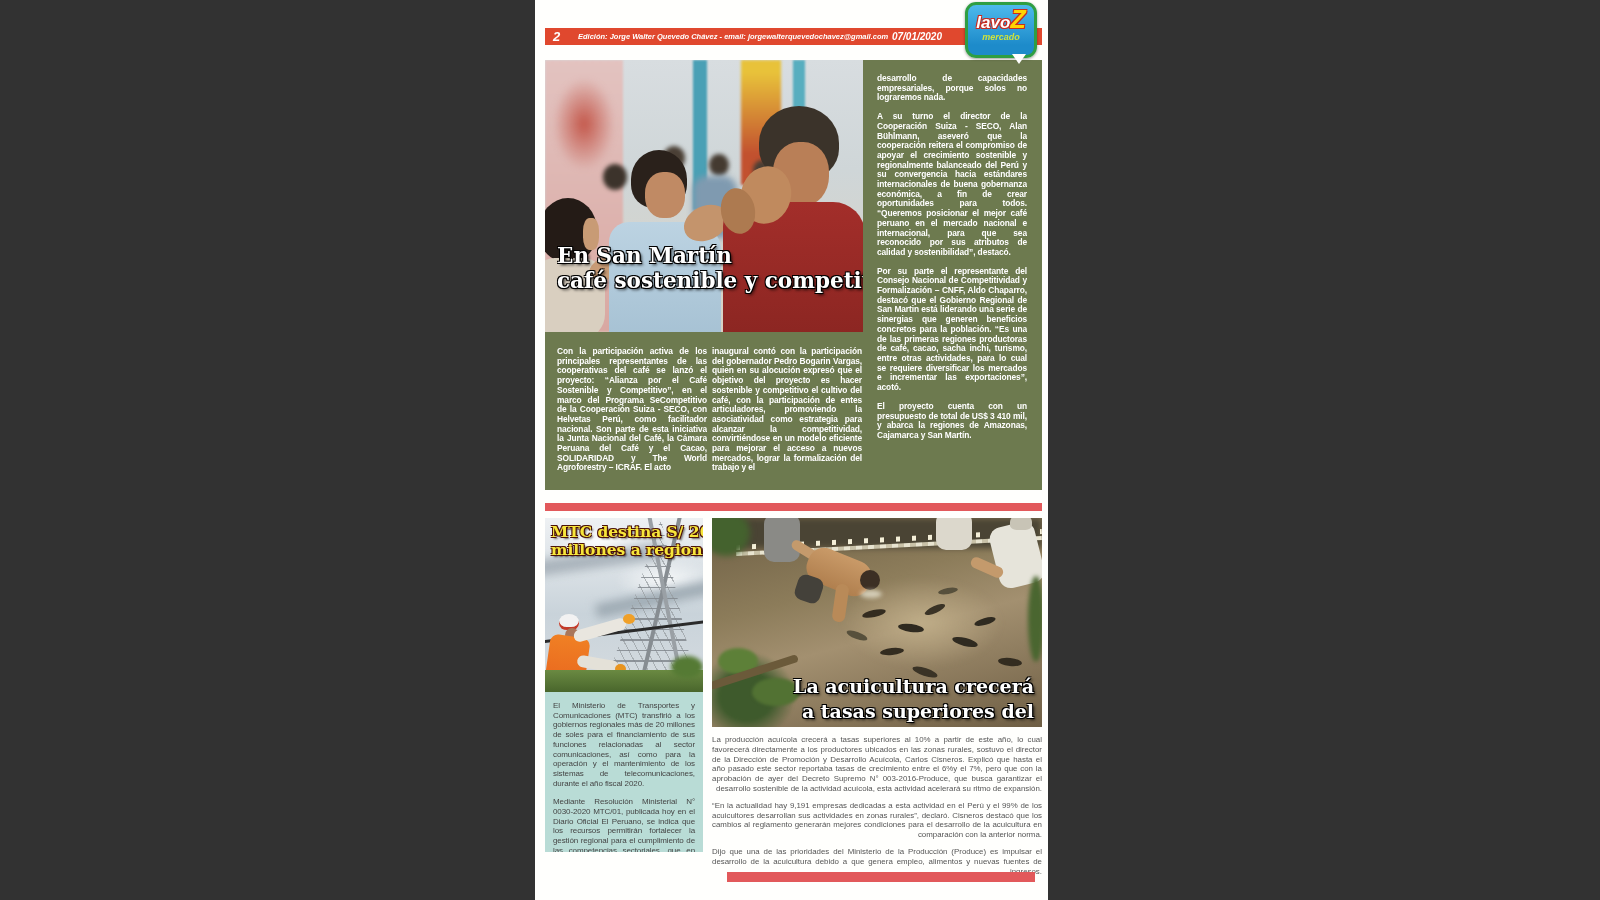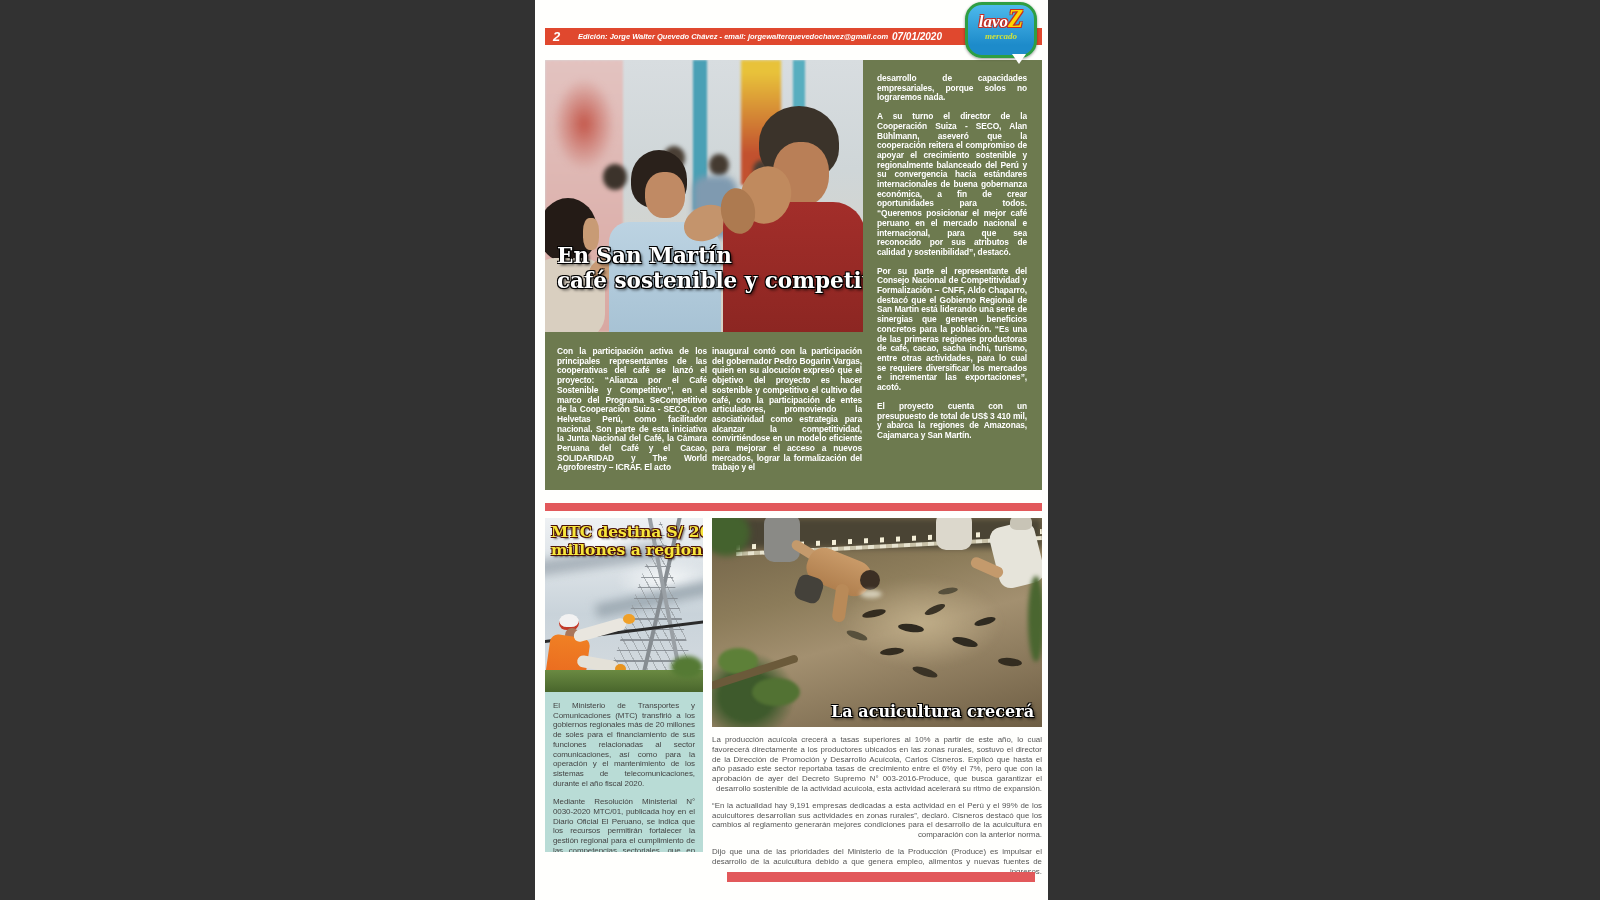--- a/index.html
+++ b/index.html
@@ -8,23 +8,23 @@
   .page{position:absolute;left:535px;top:0;width:513px;height:900px;background:#fffffd;}
 
   
   .masthead{position:absolute;left:10px;top:28px;width:497px;height:17px;background:#e0482e;
             display:flex;align-items:center;}
   .page-num{color:#fff;font-size:13px;font-weight:bold;font-style:italic;margin-left:8px;line-height:17px;}
   .edition{flex:1;text-align:center;color:#fff;font-size:7.5px;font-style:italic;font-weight:bold;
            padding-left:14px;white-space:nowrap;overflow:hidden;}
   .mh-date{color:#fff;font-size:10px;font-weight:bold;font-style:italic;margin-right:100px;white-space:nowrap;}
 
-  .logo{position:absolute;left:430px;top:2px;width:66px;height:50px;border-radius:17px;
+  .logo{position:absolute;left:430px;top:2px;width:66px;height:50px;border-radius:11px;
         background:linear-gradient(180deg,#4db9ec 0%,#1d8bca 80%);border:3px solid #2f9e43;
-        box-shadow:0 1px 3px rgba(0,0,0,.4);z-index:5;font-family:Liberation Serif, serif;}
+        box-shadow:0 1px 3px rgba(0,0,0,.4);z-index:5;}
   .logo-main{text-align:center;font-weight:bold;font-style:italic;color:#fff;font-size:17px;line-height:22px;
              margin-top:3px;text-shadow:1px 1px 0 #c62c22,-1px -1px 0 #c62c22,1px -1px 0 #c62c22,-1px 1px 0 #c62c22;}
   .logo-z{color:#ffd400;font-size:25px;}
   .logo-sub{text-align:center;color:#cfe23c;font-size:9px;font-weight:bold;font-style:italic;margin-top:-2px;}
   .logo-tail{position:absolute;right:8px;bottom:-9px;width:0;height:0;
              border-left:7px solid transparent;border-right:7px solid transparent;border-top:10px solid #fff;}
 
   
   .art1{position:absolute;left:10px;top:60px;width:497px;height:430px;background:#6d7a4f;}
   .art1-photo{position:absolute;left:0;top:0;width:318px;height:272px;overflow:hidden;
@@ -49,21 +49,21 @@
              font-weight:bold;font-size:15.5px;line-height:18px;white-space:nowrap;
              text-shadow:-1px -1px 0 #4a1208,1px -1px 0 #4a1208,-1px 1px 0 #4a1208,1px 1px 0 #4a1208,2px 2px 2px rgba(0,0,0,.6);}
   .mtc-box{position:absolute;left:10px;top:692px;width:158px;height:160px;background:#b9dcd6;overflow:hidden;}
   .mtc-text{margin:9px 8px;color:#454545;font-size:8px;line-height:9.7px;letter-spacing:-.1px;text-align:justify;}
   .mtc-text p{margin:0 0 9px 0;}
 
   
   .aqua-photo{position:absolute;left:177px;top:518px;width:330px;height:209px;overflow:hidden;
               background:linear-gradient(165deg,#6e5f45 0%,#8c7c5a 35%,#a39070 55%,#6e5e44 100%);}
   .aqua-title{position:absolute;right:8px;bottom:3px;text-align:right;color:#fff;
-              font-family:"DejaVu Serif",serif;font-weight:bold;font-size:16px;line-height:25px;white-space:nowrap;
+              font-family:"DejaVu Serif",serif;font-weight:bold;font-size:19px;line-height:25px;white-space:nowrap;
               text-shadow:-1px -1px 0 #000,1px -1px 0 #000,-1px 1px 0 #000,1px 1px 0 #000,2px 2px 3px rgba(0,0,0,.8);}
   .aqua-text{position:absolute;left:177px;top:735px;width:330px;color:#555;font-size:7.9px;line-height:9.8px;
              text-align:justify;text-align-last:right;}
   .aqua-text p{margin:0 0 7px 0;}
   .sep2{position:absolute;left:192px;top:872px;width:308px;height:10px;background:#e2595b;}
 
   .rd{border-radius:50%;}
 </style>
 </head>
 <body>
@@ -189,20 +189,21 @@
       <div class="ph rd" style="left:226px;top:70px;width:20px;height:6px;background:#57503c;transform:rotate(-10deg);"></div>
       <div class="ph rd" style="left:148px;top:72px;width:22px;height:8px;background:rgba(240,236,220,.7);filter:blur(2px);"></div>
       <div class="ph" style="left:-14px;top:112px;width:122px;height:110px;background:radial-gradient(closest-side at 40% 60%,#3e5a2c 55%,rgba(62,90,44,0));filter:blur(1px);"></div>
       <div class="ph rd" style="left:6px;top:130px;width:40px;height:26px;background:#5d8038;filter:blur(1.5px);"></div>
       <div class="ph rd" style="left:40px;top:160px;width:48px;height:28px;background:#527233;filter:blur(1.5px);"></div>
       <div class="ph" style="left:-4px;top:150px;width:92px;height:8px;background:#6b5a3a;border-radius:4px;transform:rotate(-18deg);"></div>
       <div class="ph rd" style="left:-10px;top:-8px;width:48px;height:46px;background:#44622e;filter:blur(3px);"></div>
       <div class="ph rd" style="left:316px;top:58px;width:16px;height:86px;background:#4a6630;filter:blur(2px);"></div>
       <div class="aqua-title">
         <div>La acuicultura crecerá</div>
+        <div>a tasas superiores del</div>
       </div>
     </div>
 
     <div class="aqua-text">
       <p>La producción acuícola crecerá a tasas superiores al 10% a partir de este año, lo cual favorecerá directamente a los productores ubicados en las zonas rurales, sostuvo el director de la Dirección de Promoción y Desarrollo Acuícola, Carlos Cisneros. Explicó que hasta el año pasado este sector reportaba tasas de crecimiento entre el 6%y el 7%, pero que con la aprobación de ayer del Decreto Supremo N° 003-2016-Produce, que busca garantizar el desarrollo sostenible de la actividad acuícola, esta actividad acelerará su ritmo de expansión.</p>
       <p>“En la actualidad hay 9,191 empresas dedicadas a esta actividad en el Perú y el 99% de los acuicultores desarrollan sus actividades en zonas rurales”, declaró. Cisneros destacó que los cambios al reglamento generarán mejores condiciones para el desarrollo de la acuicultura en comparación con la anterior norma.</p>
       <p>Dijo que una de las prioridades del Ministerio de la Producción (Produce) es impulsar el desarrollo de la acuicultura debido a que genera empleo, alimentos y nuevas fuentes de ingresos.</p>
     </div>
 
     <div class="sep2"></div>

